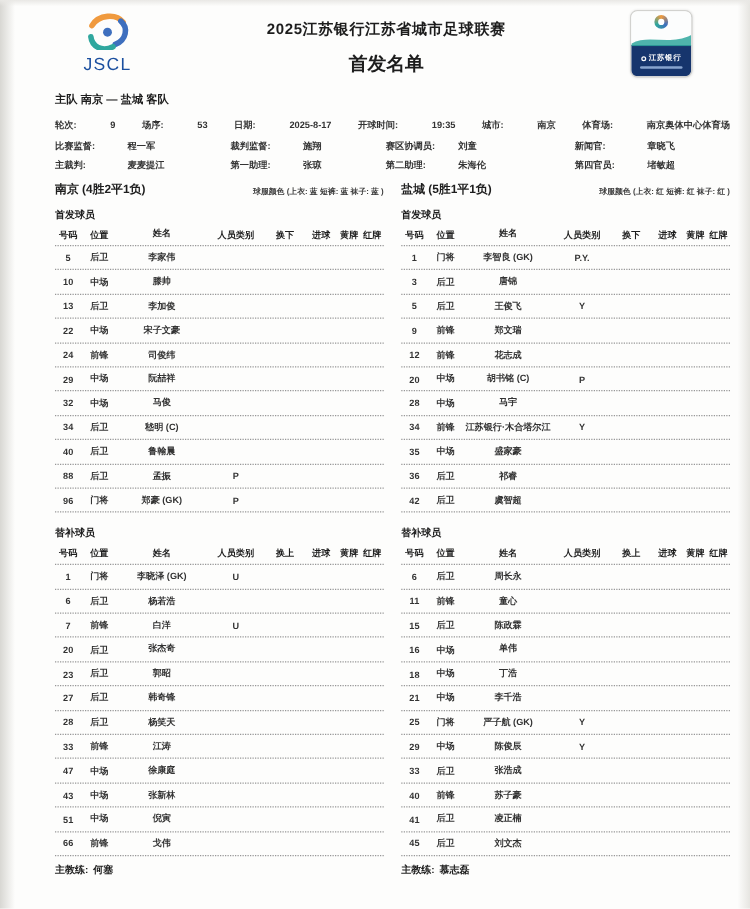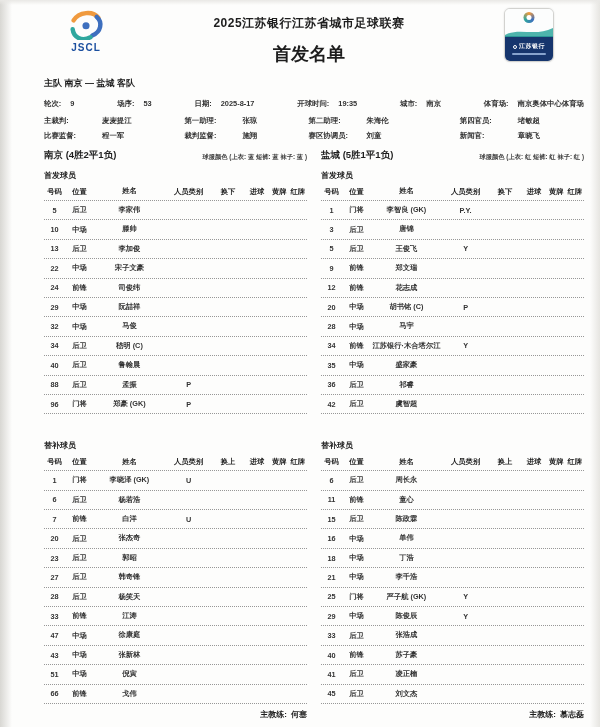--- a/index.html
+++ b/index.html
@@ -18,42 +18,42 @@
   .edge-right{position:absolute;right:0;top:0;bottom:0;width:10px;
     background:linear-gradient(270deg,#e6e5e1,rgba(255,255,255,0));pointer-events:none;}
   .edge-top{position:absolute;top:0;left:0;right:0;height:5px;
     background:linear-gradient(180deg,#e9e8e5,rgba(255,255,255,0));pointer-events:none;}
 
   .page{position:absolute;inset:0;padding:8px 12px 0 14px;box-sizing:border-box;}
 
   
   .top{display:flex;align-items:flex-start;}
   .logo-left{margin-left:44px;width:56px;text-align:center;flex:none;}
-  .logo-abbr{display:block;font-size:10px;font-weight:bold;color:var(--logo-text);letter-spacing:1px;margin-top:-2px;}
+  .logo-abbr{display:block;font-size:14px;font-weight:normal;color:var(--logo-text);letter-spacing:1px;margin-top:-2px;}
   .titles{flex:1;text-align:center;padding-top:7px;}
   .title1{font-size:12px;font-weight:bold;color:var(--ink-strong);letter-spacing:.5px;}
-  .title2{font-size:18px;font-weight:bold;color:var(--ink-strong);margin-top:10px;}
+  .title2{font-size:15px;font-weight:bold;color:var(--ink-strong);margin-top:10px;}
   .badge{flex:none;width:48px;height:52px;margin-right:34px;border:1px solid #d2d2cf;border-radius:6px;
     overflow:hidden;background:#fff;display:flex;flex-direction:column;box-shadow:0 0 2px rgba(0,0,0,.12);}
   .badge-top{position:relative;height:27px;background:#fcfdfd;}
   .badge-emblem{position:absolute;left:50%;top:3px;transform:translateX(-50%);width:11px;height:11px;border-radius:50%;
     background:conic-gradient(var(--logo-orange),var(--logo-blue),var(--logo-teal),var(--logo-orange));}
   .badge-emblem::after{content:"";position:absolute;inset:3px;border-radius:50%;background:#fff;}
   .badge-wave{position:absolute;left:0;bottom:-1px;width:100%;height:12px;display:block;}
   .badge-bottom{flex:1;background:var(--badge-navy);display:flex;flex-direction:column;align-items:center;justify-content:center;gap:2px;}
   .badge-row{display:flex;align-items:center;gap:2px;}
   .badge-dot{width:4px;height:4px;border-radius:50%;border:1px solid #fff;box-sizing:border-box;}
   .badge-name{font-size:6px;color:#fff;font-weight:bold;letter-spacing:.5px;}
   .badge-subline{width:70%;height:2px;background:rgba(173,200,238,.75);border-radius:1px;}
 
   
   .content{margin-left:30px;margin-right:4px;}
   .teams-line{font-size:9px;font-weight:bold;color:var(--ink-strong);margin-top:11px;}
   .info-row{display:flex;justify-content:space-between;font-size:7.4px;font-weight:600;margin-top:9px;}
-  .info-row .pair{display:flex;}
+  .info-row .pair{display:flex;gap:18px;}
   .info-row .plabel{margin-right:9px;white-space:nowrap;}
   .info-row .pvalue{white-space:nowrap;}
   .officials{margin-top:7px;font-size:7.4px;font-weight:600;}
   .off-row{display:grid;grid-template-columns:26% 23% 28% 23%;margin-bottom:5px;}
   .off-row .pair{display:flex;}
   .off-row .plabel{width:58px;flex:none;}
   .off-row .pvalue{flex:1;}
 
   
   .teams-grid{display:grid;grid-template-columns:1fr 1fr;column-gap:14px;margin-top:8px;}
@@ -67,22 +67,22 @@
     border-bottom:1px dotted var(--line);}
   .cell{text-align:center;box-sizing:border-box;}
   .c-no{width:8%;}
   .c-pos{width:11%;}
   .c-name{width:27%;line-height:1.15;}
   .c-cat{width:18%;}
   .c-event{width:12%;}
   .c-goal{width:10%;}
   .c-yc{width:7%;}
   .c-rc{width:7%;}
-  .subs-block{margin-top:26px;}
-  .coach-line{display:flex;font-size:8px;font-weight:bold;color:var(--ink-strong);margin-top:5px;justify-content:flex-end;}
+  .subs-block{margin-top:11px;}
+  .coach-line{display:flex;font-size:8px;font-weight:bold;color:var(--ink-strong);margin-top:5px;}
   .coach-label{margin-right:4px;}
 </style>
 </head>
 <body>
 
 <div class="edge-left"></div>
 <div class="edge-right"></div>
 <div class="edge-top"></div>
 
 <div class="page">
@@ -142,54 +142,54 @@
           <span class="pvalue">南京</span>
         </span>
         <span class="pair">
           <span class="plabel">体育场:</span>
           <span class="pvalue">南京奥体中心体育场</span>
         </span>
       </div>
     <div class="officials">
       <div class="off-row">
           <span class="pair">
+            <span class="plabel">比赛监督:</span>
+            <span class="pvalue">程一军</span>
+          </span>
+          <span class="pair">
+            <span class="plabel">裁判监督:</span>
+            <span class="pvalue">施翔</span>
+          </span>
+          <span class="pair">
+            <span class="plabel">赛区协调员:</span>
+            <span class="pvalue">刘童</span>
+          </span>
+          <span class="pair">
+            <span class="plabel">新闻官:</span>
+            <span class="pvalue">章晓飞</span>
+          </span>
+        </div>
+      <div class="off-row">
+          <span class="pair">
             <span class="plabel">主裁判:</span>
             <span class="pvalue">麦麦提江</span>
           </span>
           <span class="pair">
             <span class="plabel">第一助理:</span>
             <span class="pvalue">张琼</span>
           </span>
           <span class="pair">
             <span class="plabel">第二助理:</span>
             <span class="pvalue">朱海伦</span>
           </span>
           <span class="pair">
             <span class="plabel">第四官员:</span>
             <span class="pvalue">堵敏超</span>
           </span>
         </div>
-      <div class="off-row">
-          <span class="pair">
-            <span class="plabel">比赛监督:</span>
-            <span class="pvalue">程一军</span>
-          </span>
-          <span class="pair">
-            <span class="plabel">裁判监督:</span>
-            <span class="pvalue">施翔</span>
-          </span>
-          <span class="pair">
-            <span class="plabel">赛区协调员:</span>
-            <span class="pvalue">刘童</span>
-          </span>
-          <span class="pair">
-            <span class="plabel">新闻官:</span>
-            <span class="pvalue">章晓飞</span>
-          </span>
-        </div>
     </div>
   </section>
 
   <section class="content teams-grid">
 
     <div class="team-col">
       <div class="team-header">
         <span class="team-title"><span>南京</span> <span>(4胜2平1负)</span></span>
         <span class="kit">球服颜色 (上衣: 蓝 短裤: 蓝 袜子: 蓝 )</span>
       </div>

